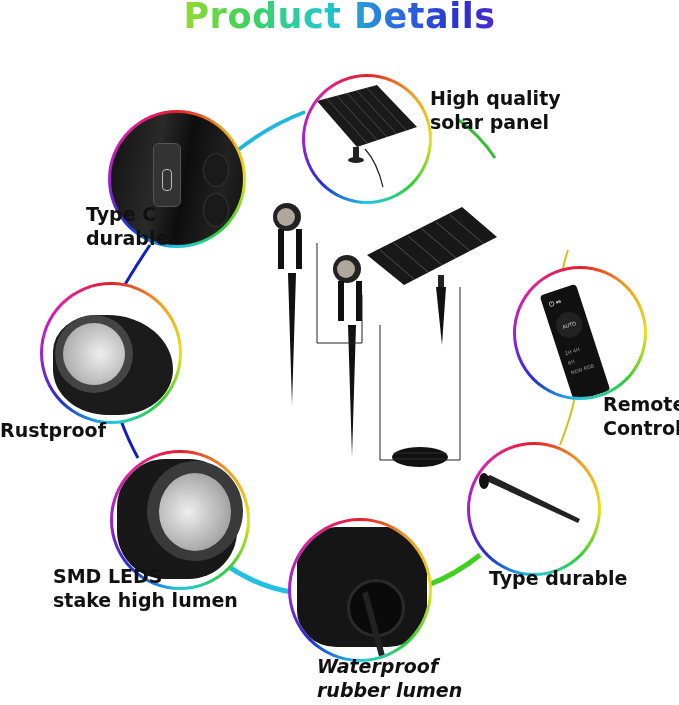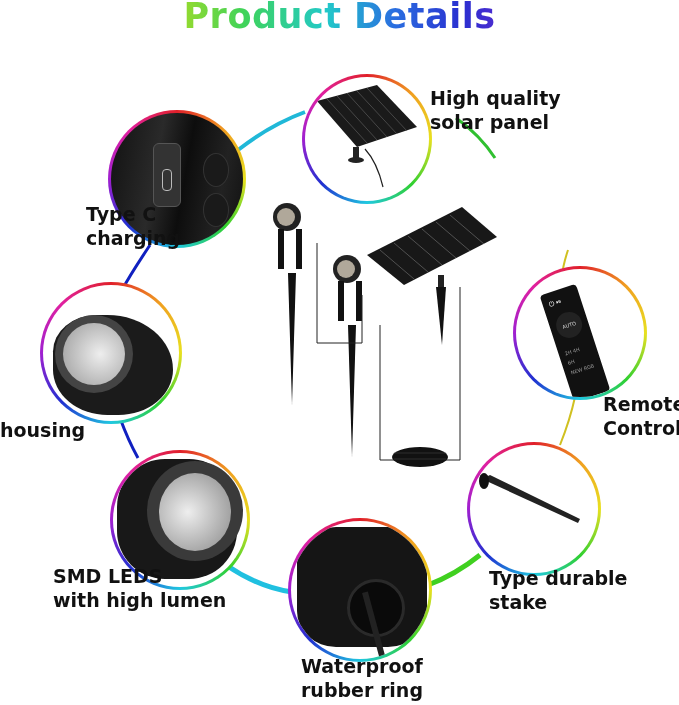--- a/index.html
+++ b/index.html
@@ -55,21 +55,21 @@
 <div class="ring" style="left:108px;top:110px;width:132px;height:132px;">
   <div class="inner" style="background:linear-gradient(100deg,#111 0%,#2a2a2a 35%,#0d0d0d 55%,#222 80%,#111 100%);">
     <div style="position:absolute;left:42px;top:30px;width:26px;height:62px;border-radius:6px;background:#333;border:1px solid #555;"></div>
     <div style="position:absolute;left:51px;top:56px;width:8px;height:20px;border-radius:4px;border:1.5px solid #bbb;"></div>
     <div style="position:absolute;left:92px;top:40px;width:24px;height:32px;border-radius:50%;background:#1a1a1a;border:1px solid #333;"></div>
     <div style="position:absolute;left:92px;top:80px;width:24px;height:32px;border-radius:50%;background:#1a1a1a;border:1px solid #333;"></div>
   </div>
 </div>
 <div class="label" style="left:38px;top:202px;margin-left:48px;">
   <span>Type C</span>
-  <span>charging</span>
+  <span>durable</span>
 </div>
 
 <svg style="position:absolute;left:262px;top:195px;" width="240" height="285">
 
   <polygon points="105,60 200,12 235,42 142,90" fill="#181818"></polygon>
   <g stroke="#777" stroke-width="0.6">
     <line x1="118" y1="55" x2="152" y2="84"></line>
       <line x1="132" y1="48" x2="166" y2="77"></line>
     <line x1="146" y1="41" x2="180" y2="70"></line>
       <line x1="160" y1="34" x2="194" y2="63"></line>
@@ -119,51 +119,50 @@
 </div>
 
 <div class="ring" style="left:40px;top:282px;width:136px;height:136px;">
   <div class="inner">
     <div style="position:absolute;left:10px;top:30px;width:120px;height:100px;background:#1b1b1b;border-radius:40% 60% 50% 50%;"></div>
     <div style="position:absolute;left:12px;top:30px;width:78px;height:78px;border-radius:50%;background:#444;"></div>
     <div style="position:absolute;left:20px;top:38px;width:62px;height:62px;border-radius:50%;background:radial-gradient(circle at 60% 50%,#eee,#999);"></div>
   </div>
 </div>
 <div class="label" style="left:0px;top:418px;">
-  <span>housing</span>
+  <span>Rustproof</span>
 </div>
 
 <div class="ring" style="left:467px;top:442px;width:128px;height:128px;">
   <div class="inner">
     <svg width="128" height="128">
       <polygon points="12,34 20,30 110,74 108,78" fill="#222"></polygon>
       <ellipse cx="14" cy="36" rx="5" ry="8" fill="#111"></ellipse>
     </svg>
   </div>
 </div>
 <div class="label" style="left:489px;top:566px;">
   <span>Type durable</span>
-  <span>stake</span>
 </div>
 
 <div class="ring" style="left:110px;top:450px;width:134px;height:134px;">
   <div class="inner">
     <div style="position:absolute;left:4px;top:6px;width:120px;height:120px;background:#181818;border-radius:40%;"></div>
     <div style="position:absolute;left:34px;top:8px;width:96px;height:100px;border-radius:50%;background:#3a3a3a;"></div>
     <div style="position:absolute;left:46px;top:20px;width:72px;height:78px;border-radius:50%;background:radial-gradient(circle at 40% 50%,#eee,#888);"></div>
   </div>
 </div>
 <div class="label" style="left:53px;top:564px;">
   <span>SMD LEDS</span>
-  <span>with high lumen</span>
+  <span>stake high lumen</span>
 </div>
 
 <div class="ring" style="left:288px;top:518px;width:138px;height:138px;">
   <div class="inner">
     <div style="position:absolute;left:6px;top:6px;width:130px;height:120px;background:#151515;border-radius:30%;"></div>
     <div style="position:absolute;left:56px;top:58px;width:52px;height:52px;border-radius:50%;background:#0a0a0a;border:3px solid #2a2a2a;"></div>
     <div style="position:absolute;left:80px;top:70px;width:6px;height:70px;background:#222;transform:rotate(-15deg);"></div>
   </div>
 </div>
-<div class="label" style="left:301px;top:654px;">
+<div class="label" style="left:317px;top:654px;font-style:italic;">
   <span>Waterproof</span>
-  <span>rubber ring</span>
+  <span>rubber lumen</span>
 </div>
 
 </body></html>

